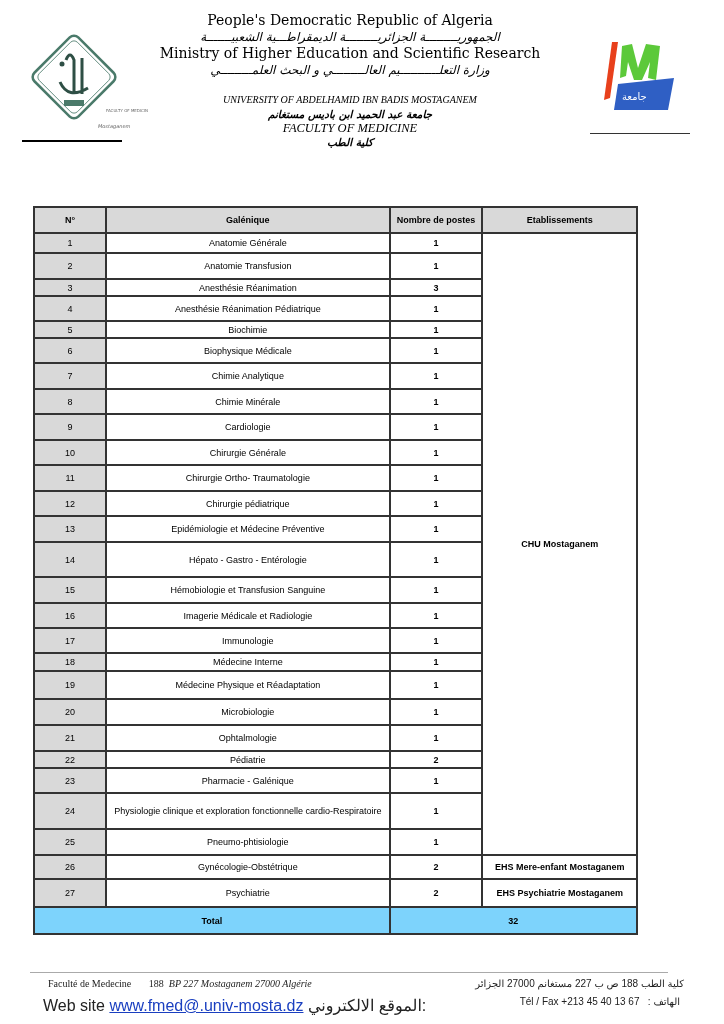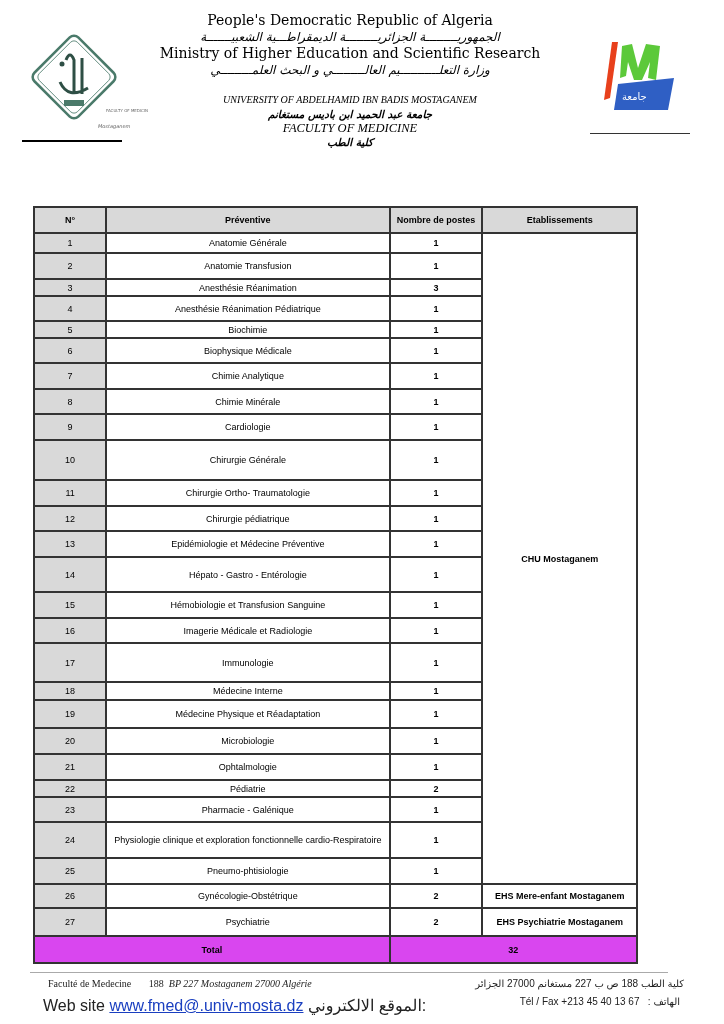--- a/index.html
+++ b/index.html
@@ -17,21 +17,21 @@
   .logo-right { position:absolute; left:598px; top:38px; width:90px; height:72px; }
   .logo-right-line { position:absolute; left:590px; top:133px; width:100px; height:1px; background:#333; }
 
   table.posts { position:absolute; left:33px; top:206px; width:605px; border-collapse:collapse; font-family:"Liberation Sans", sans-serif; font-size:9px; }
   table.posts td, table.posts th { border:2px solid #333; text-align:center; vertical-align:middle; padding:0 4px; }
   table.posts th { background:#d9d9d9; font-weight:bold; font-size:9px; height:24px; }
   td.num { background:#d9d9d9; width:60px; }
   td.spec { width:265px; }
   td.count { width:80px; font-weight:bold; }
   td.etab { font-weight:bold; width:140px; }
-  tr.total td { background:#d946ef; font-weight:bold; height:25px; }
+  tr.total td { background:#7dd3fc; font-weight:bold; height:25px; }
 
   .footer-line { position:absolute; left:30px; top:972px; width:638px; height:1px; background:#aaa; }
   .foot-l1 { position:absolute; left:48px; top:978px; font-family:"Liberation Serif", serif; font-size:10px; color:#222; }
   .foot-l1 i { font-style:italic; }
   .foot-l2 { position:absolute; left:43px; top:996px; font-size:16px; color:#222; }
   .foot-l2 a { color:#1a3fc0; text-decoration:underline; }
   .foot-r1 { position:absolute; right:40px; top:978px; font-size:10px; color:#222; direction:rtl; }
   .foot-r2 { position:absolute; right:44px; top:996px; font-size:10px; color:#222; }
 </style>
 </head>
@@ -68,21 +68,21 @@
   <div class="hl-uni">UNIVERSITY OF  ABDELHAMID IBN BADIS MOSTAGANEM</div>
   <div class="hl-ar-b">جامعة عبد الحميد ابن باديس مستغانم</div>
   <div class="hl-fac">FACULTY OF MEDICINE</div>
   <div class="hl-ar-b">كلية الطب</div>
 </div>
 
 <table class="posts">
   <thead>
     <tr>
       <th>N°</th>
-      <th>Préventive</th>
+      <th>Galénique</th>
       <th>Nombre de postes</th>
       <th>Etablissements</th>
     </tr>
   </thead>
   <tbody id="tbody">
       <tr style="height: 20px;">
         <td class="num">1</td>
         <td class="spec">Anatomie Générale</td>
         <td class="count">1</td>
         <td class="etab" rowspan="25">CHU Mostaganem</td>
@@ -120,21 +120,21 @@
       <tr style="height: 25px;">
         <td class="num">8</td>
         <td class="spec">Chimie Minérale</td>
         <td class="count">1</td>
       </tr>
       <tr style="height: 26px;">
         <td class="num">9</td>
         <td class="spec">Cardiologie</td>
         <td class="count">1</td>
       </tr>
-      <tr style="height: 40px; border-radius: 7px;">
+      <tr style="height: 25px; border-radius: 7px;">
         <td class="num">10</td>
         <td class="spec">Chirurgie Générale</td>
         <td class="count">1</td>
       </tr>
       <tr style="height: 26px;">
         <td class="num">11</td>
         <td class="spec">Chirurgie Ortho- Traumatologie</td>
         <td class="count">1</td>
       </tr>
       <tr style="height: 25px;">
@@ -155,21 +155,21 @@
       <tr style="height: 26px; margin-top: 17px;">
         <td class="num">15</td>
         <td class="spec">Hémobiologie et Transfusion Sanguine</td>
         <td class="count">1</td>
       </tr>
       <tr style="height: 25px;">
         <td class="num">16</td>
         <td class="spec">Imagerie Médicale et Radiologie</td>
         <td class="count">1</td>
       </tr>
-      <tr style="height: 39px;">
+      <tr style="height: 25px;">
         <td class="num">17</td>
         <td class="spec">Immunologie</td>
         <td class="count">1</td>
       </tr>
       <tr style="height: 18px;">
         <td class="num">18</td>
         <td class="spec">Médecine Interne</td>
         <td class="count">1</td>
       </tr>
       <tr style="height: 28px;">

